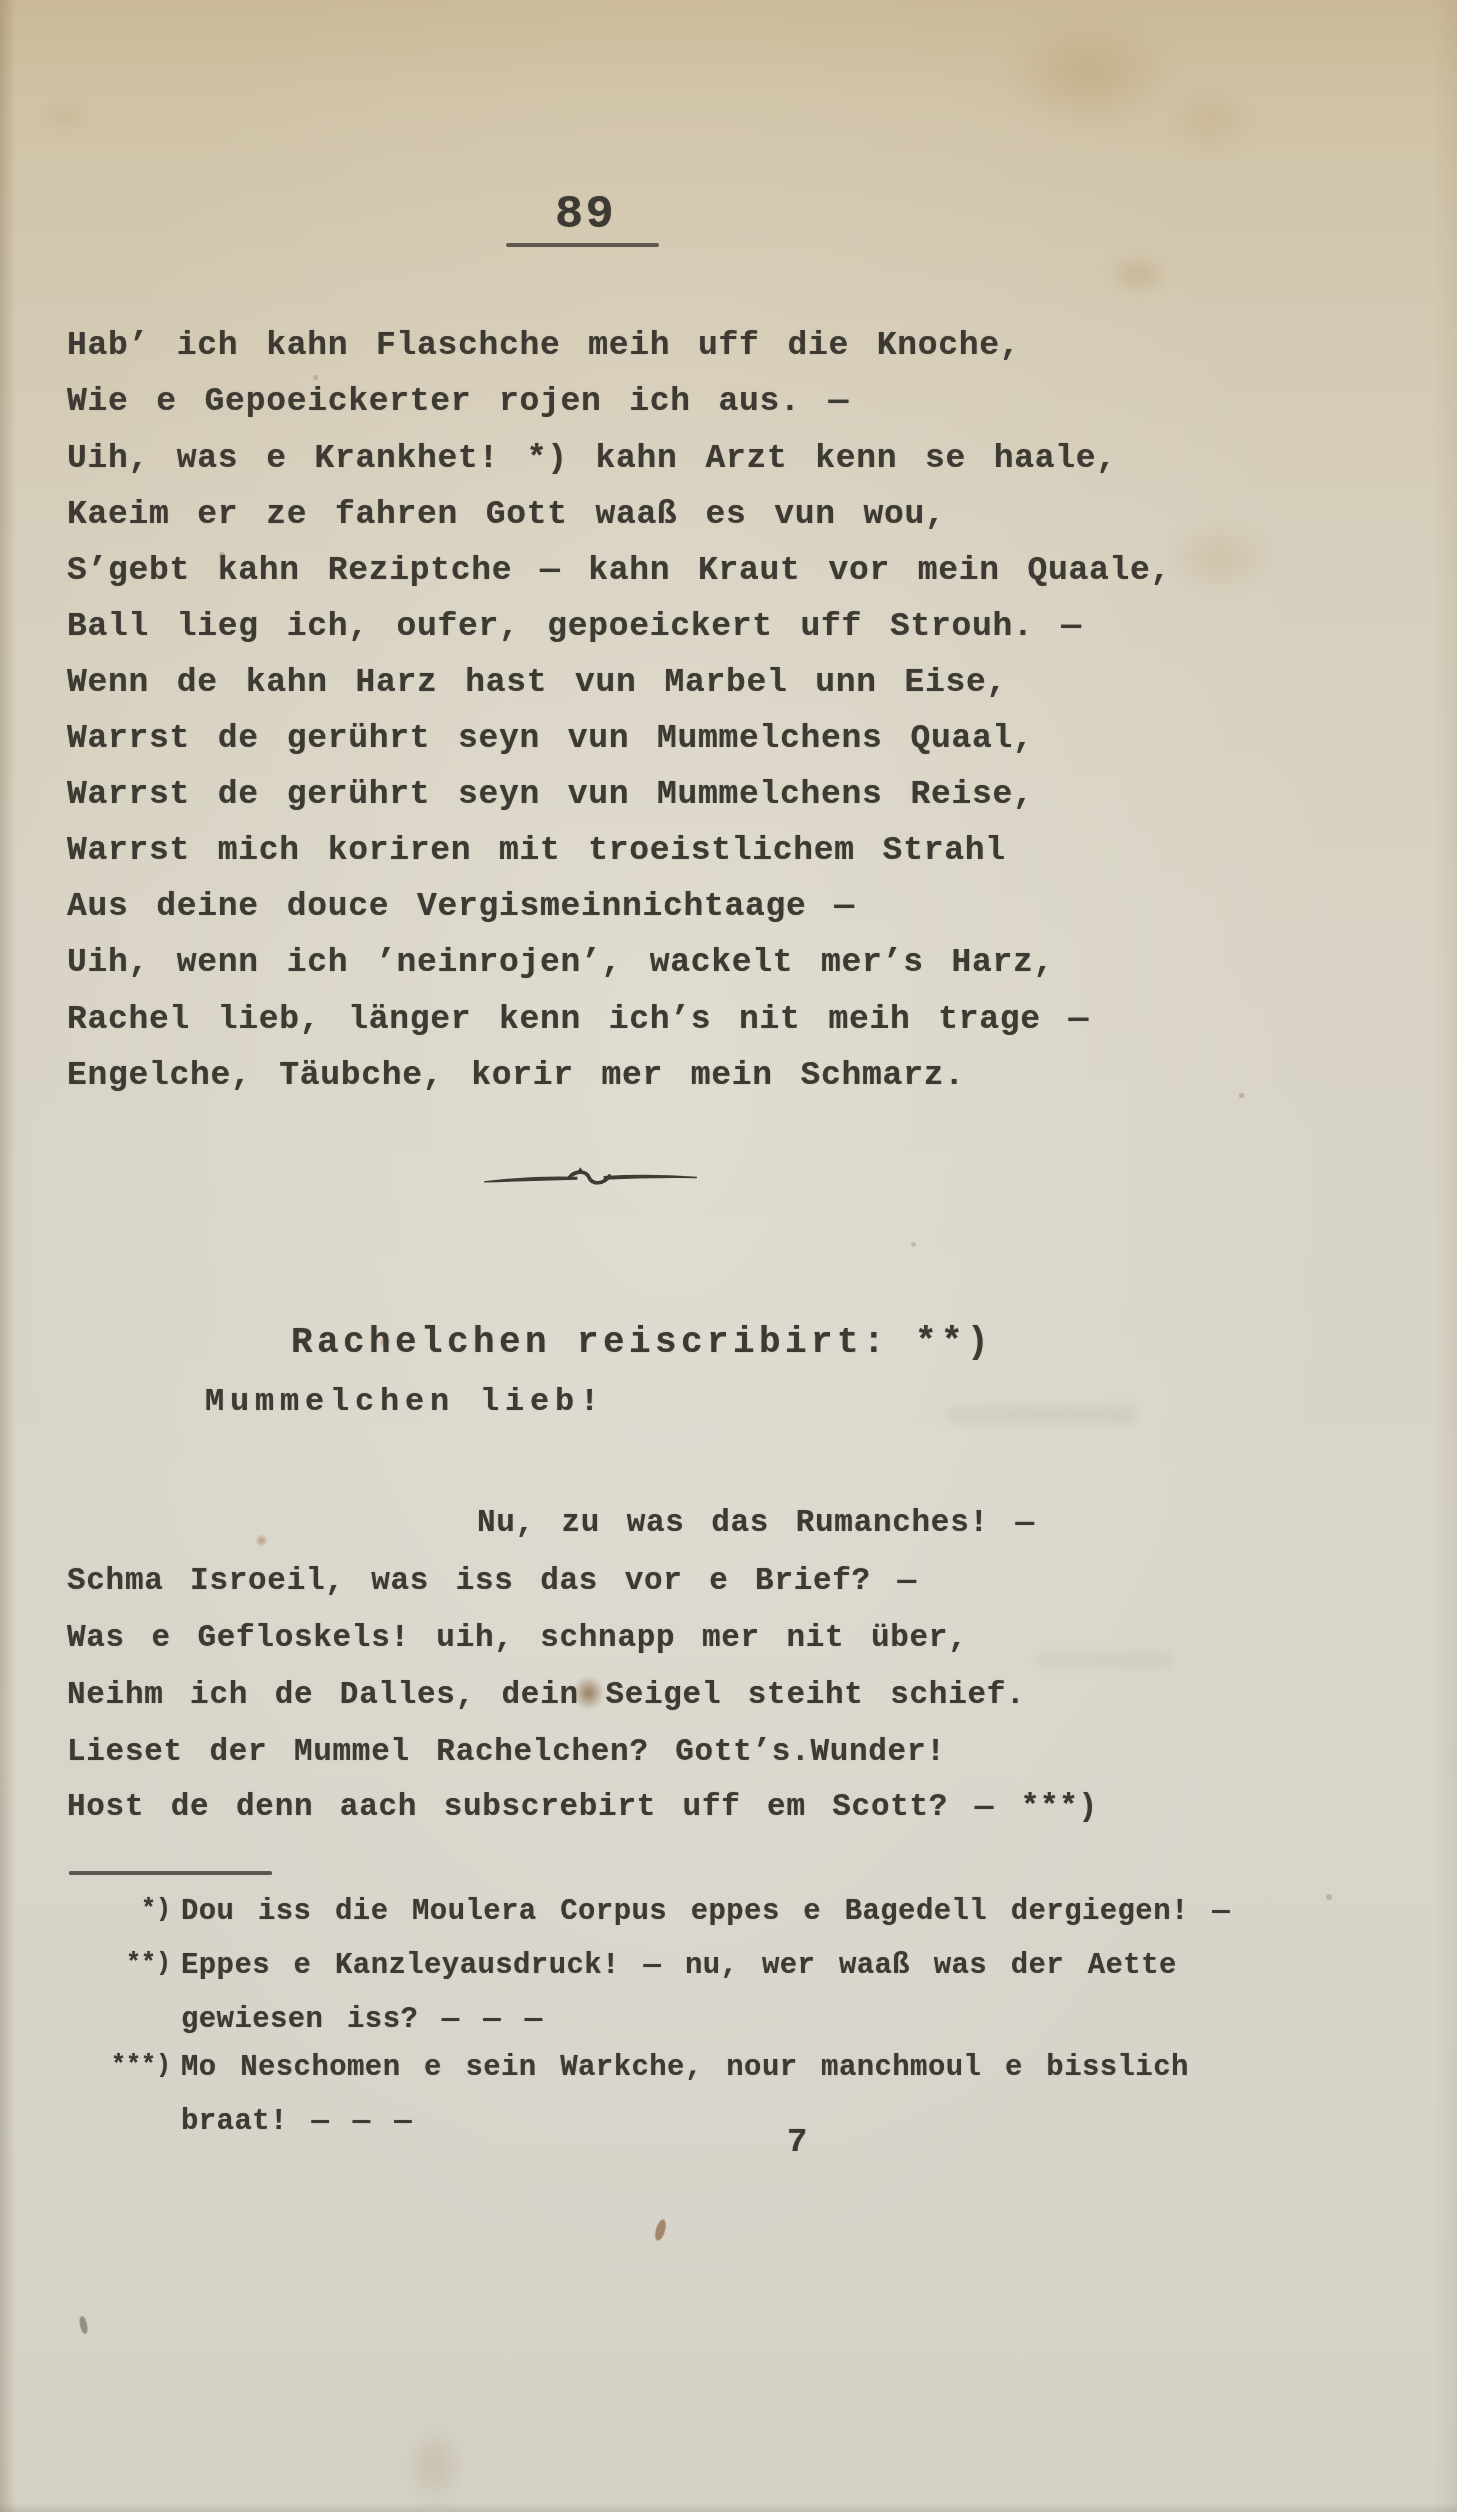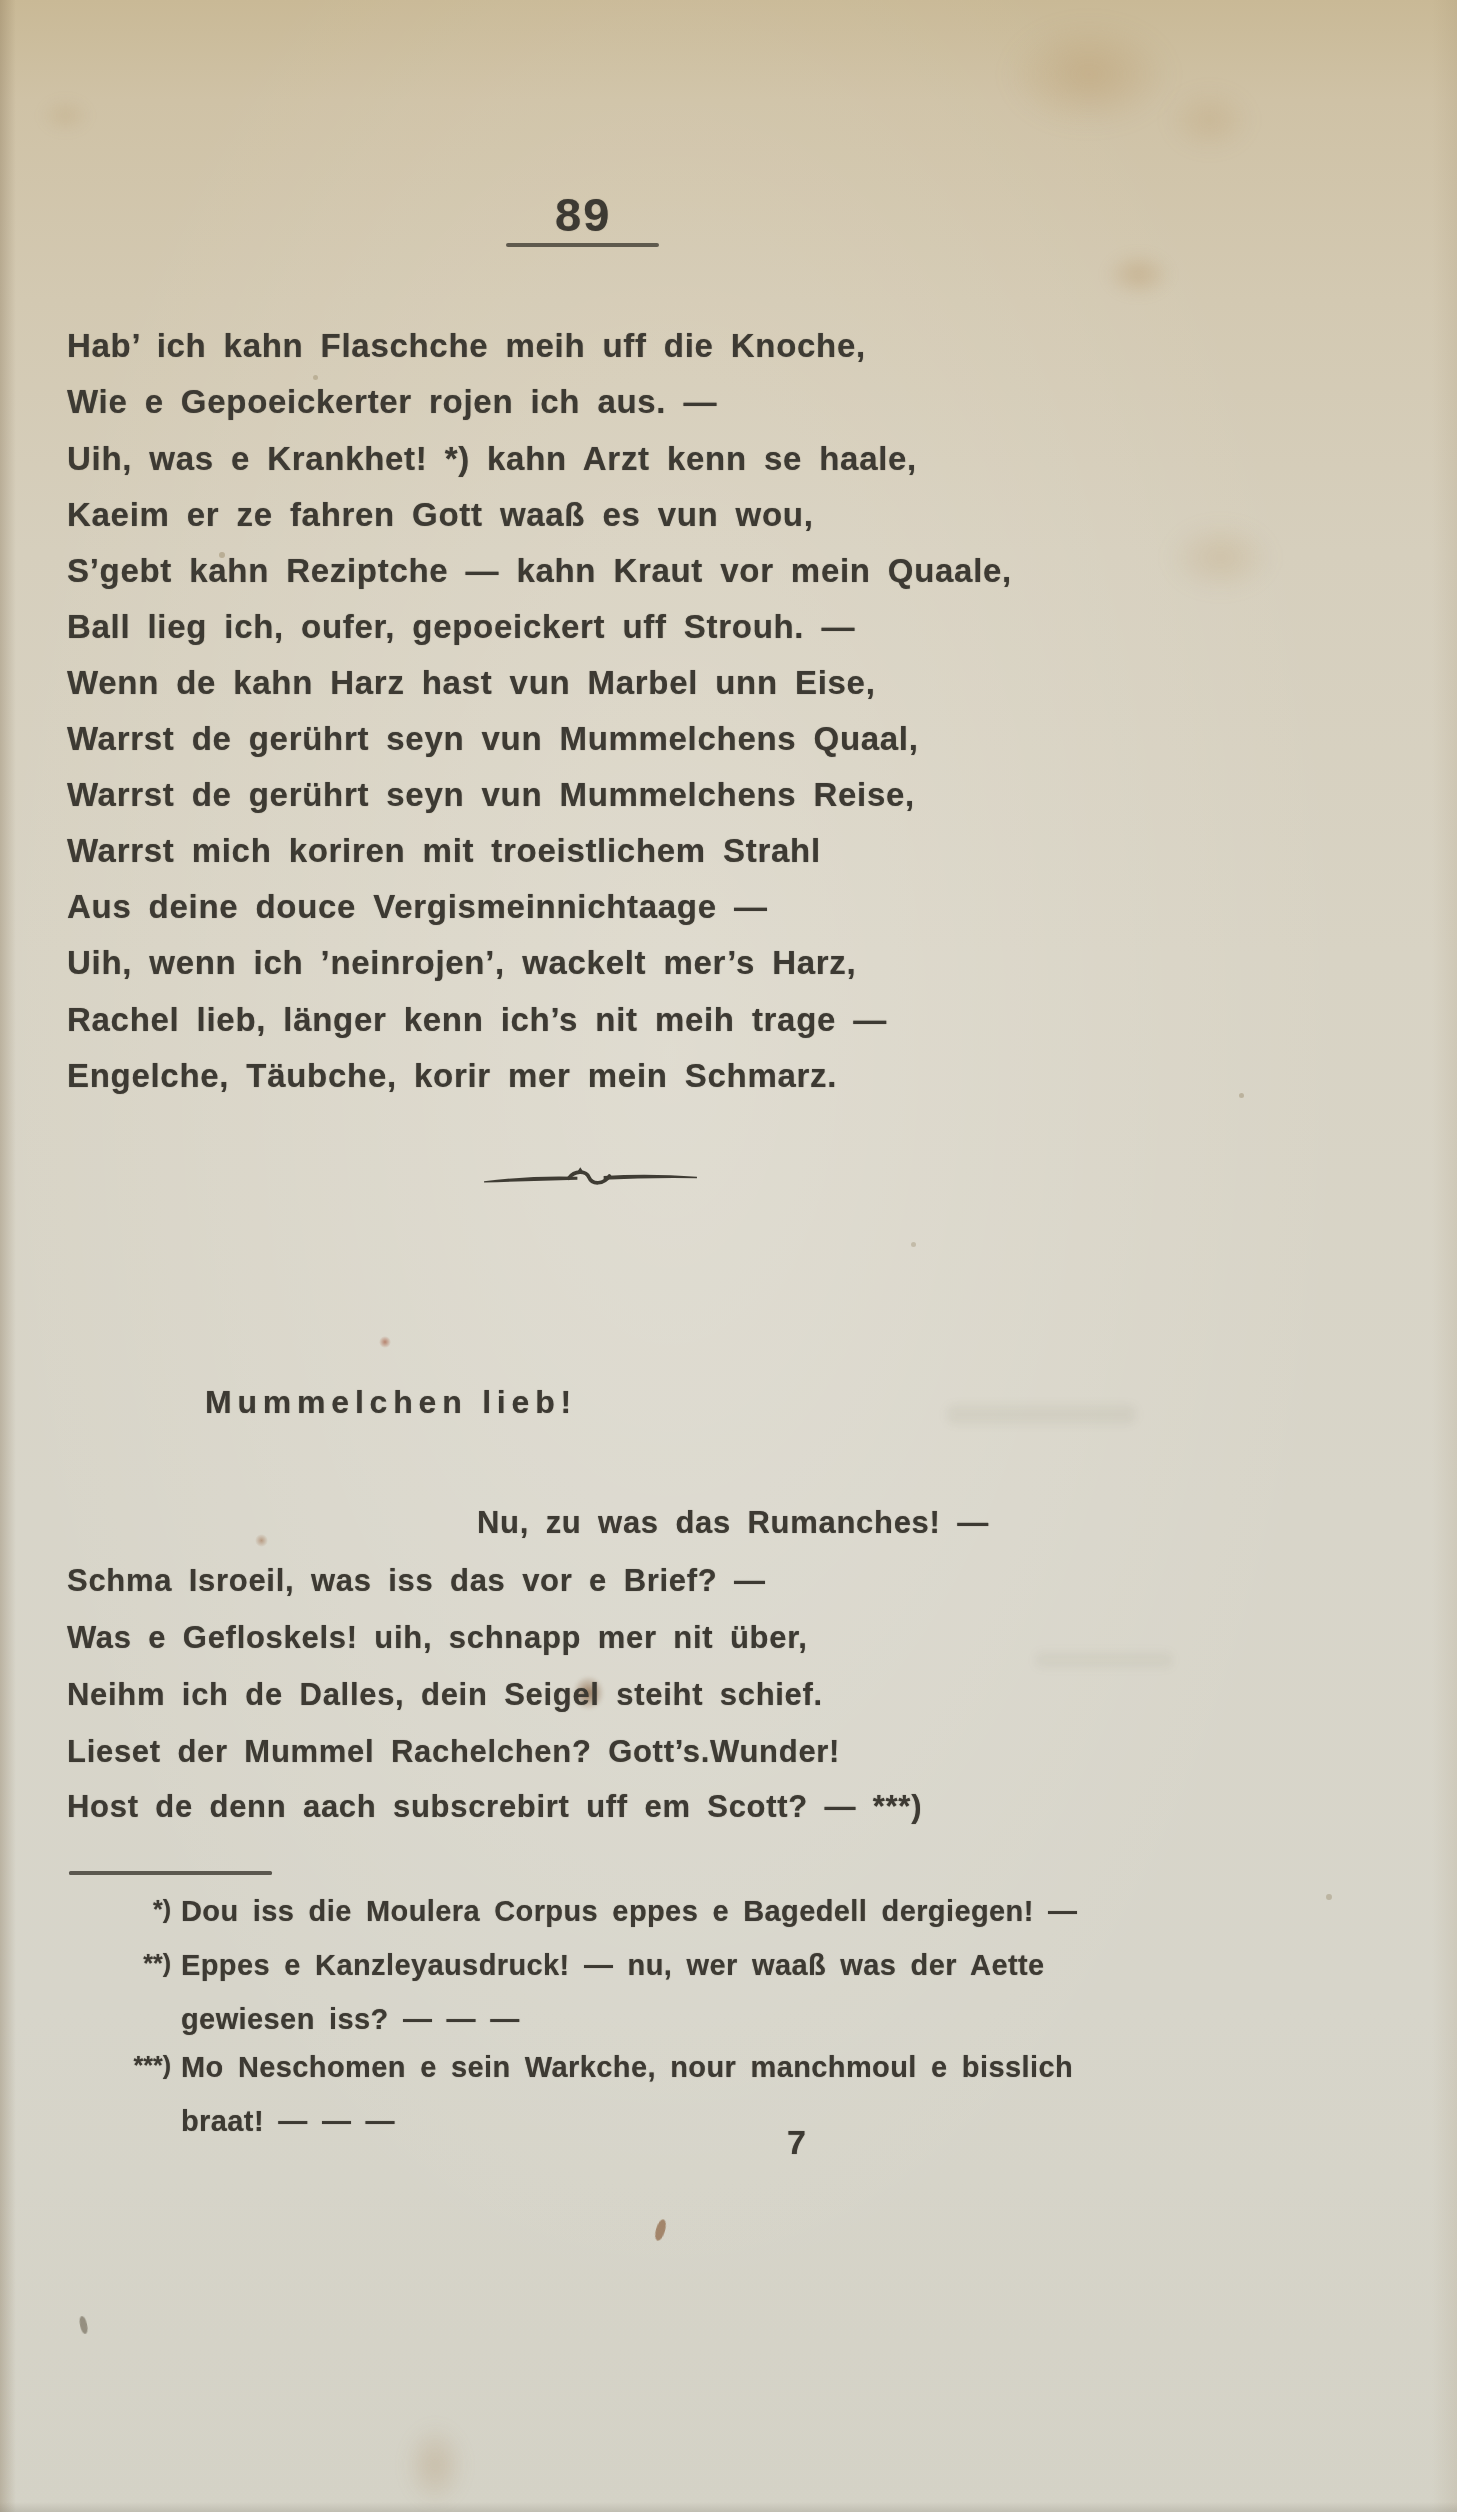--- a/index.html
+++ b/index.html
@@ -3,21 +3,21 @@
 <meta charset="utf-8">
 <style>
   html,body{margin:0;padding:0;background:#888;}
   .page{
     position:relative;
     width:1457px;height:2512px;
     overflow:hidden;
     background:linear-gradient(180deg,
       #c9b996 0%, #cfc2a6 4%, #d3c9b2 12%, #d6cfbd 22%,
       #d8d3c4 38%, #d8d5c9 60%, #d7d5ca 80%, #d4d2c6 100%);
-    font-family:Liberation Sans, sans-serif;
+    font-family:Liberation Mono, monospace;
     color:#3d3a33;
   }
   .vignette{position:absolute;inset:0;pointer-events:none;
     background:radial-gradient(ellipse at 46% 42%, rgba(255,255,255,0.20) 0%, rgba(255,255,255,0.0) 62%);}
   .edge-left{position:absolute;left:0;top:0;width:16px;height:100%;
     background:linear-gradient(90deg, rgba(120,100,70,0.30), rgba(120,100,70,0));}
   .edge-right{position:absolute;right:0;top:0;width:25px;height:100%;
     background:linear-gradient(270deg, rgba(150,130,95,0.14), rgba(150,130,95,0));}
   .edge-bottom{position:absolute;left:0;bottom:0;width:100%;height:10.2px;
     background:linear-gradient(0deg, rgba(100,95,80,0.18), rgba(100,95,80,0));}
@@ -92,20 +92,21 @@
 
   <div style="position:absolute;left:481px;top:1160px;width:219px;height:35px;">
     <svg width="219" height="35" viewBox="0 0 300 48">
       <path d="M4 29 Q 70 21 132 23 L 132 27 Q 70 29 4 31 Z" fill="#3f3c34"></path>
       <path d="M168 22 Q 230 18 296 23 L 296 25 Q 230 24 168 27 Z" fill="#3f3c34"></path>
       <path d="M120 25 c 8 -11 24 -11 28 -1 c 4 10 20 10 28 -2" fill="none" stroke="#3f3c34" stroke-width="5" stroke-linecap="round"></path>
       <path d="M132 16 l 4 -6 l 4 6 z" fill="#3f3c34"></path>
     </svg>
   </div>
 
+  <div class="ink heading" style="left:291px;top:1325px;">Rachelchen reiscribirt: **)</div>
   <div class="ink salutation" style="left:205px;top:1386px;">Mummelchen lieb!</div>
 
   <div>
     <div class="ink reply-line" style="left:477px;top:1507px;">Nu, zu was das Rumanches! —</div>
     <div class="ink reply-line" style="left:67px;top:1565px;">Schma Isroeil, was iss das vor e Brief? —</div>
     <div class="ink reply-line" style="left:67px;top:1622px;">Was e Gefloskels! uih, schnapp mer nit über,</div>
     <div class="ink reply-line" style="left:67px;top:1679px;">Neihm ich de Dalles, dein Seigel steiht schief.</div>
     <div class="ink reply-line" style="left:67px;top:1736px;">Lieset der Mummel Rachelchen? Gott’s.Wunder!</div>
     <div class="ink reply-line" style="left:67px;top:1791px;">Host de denn aach subscrebirt uff em Scott? — ***)</div>
   </div>

